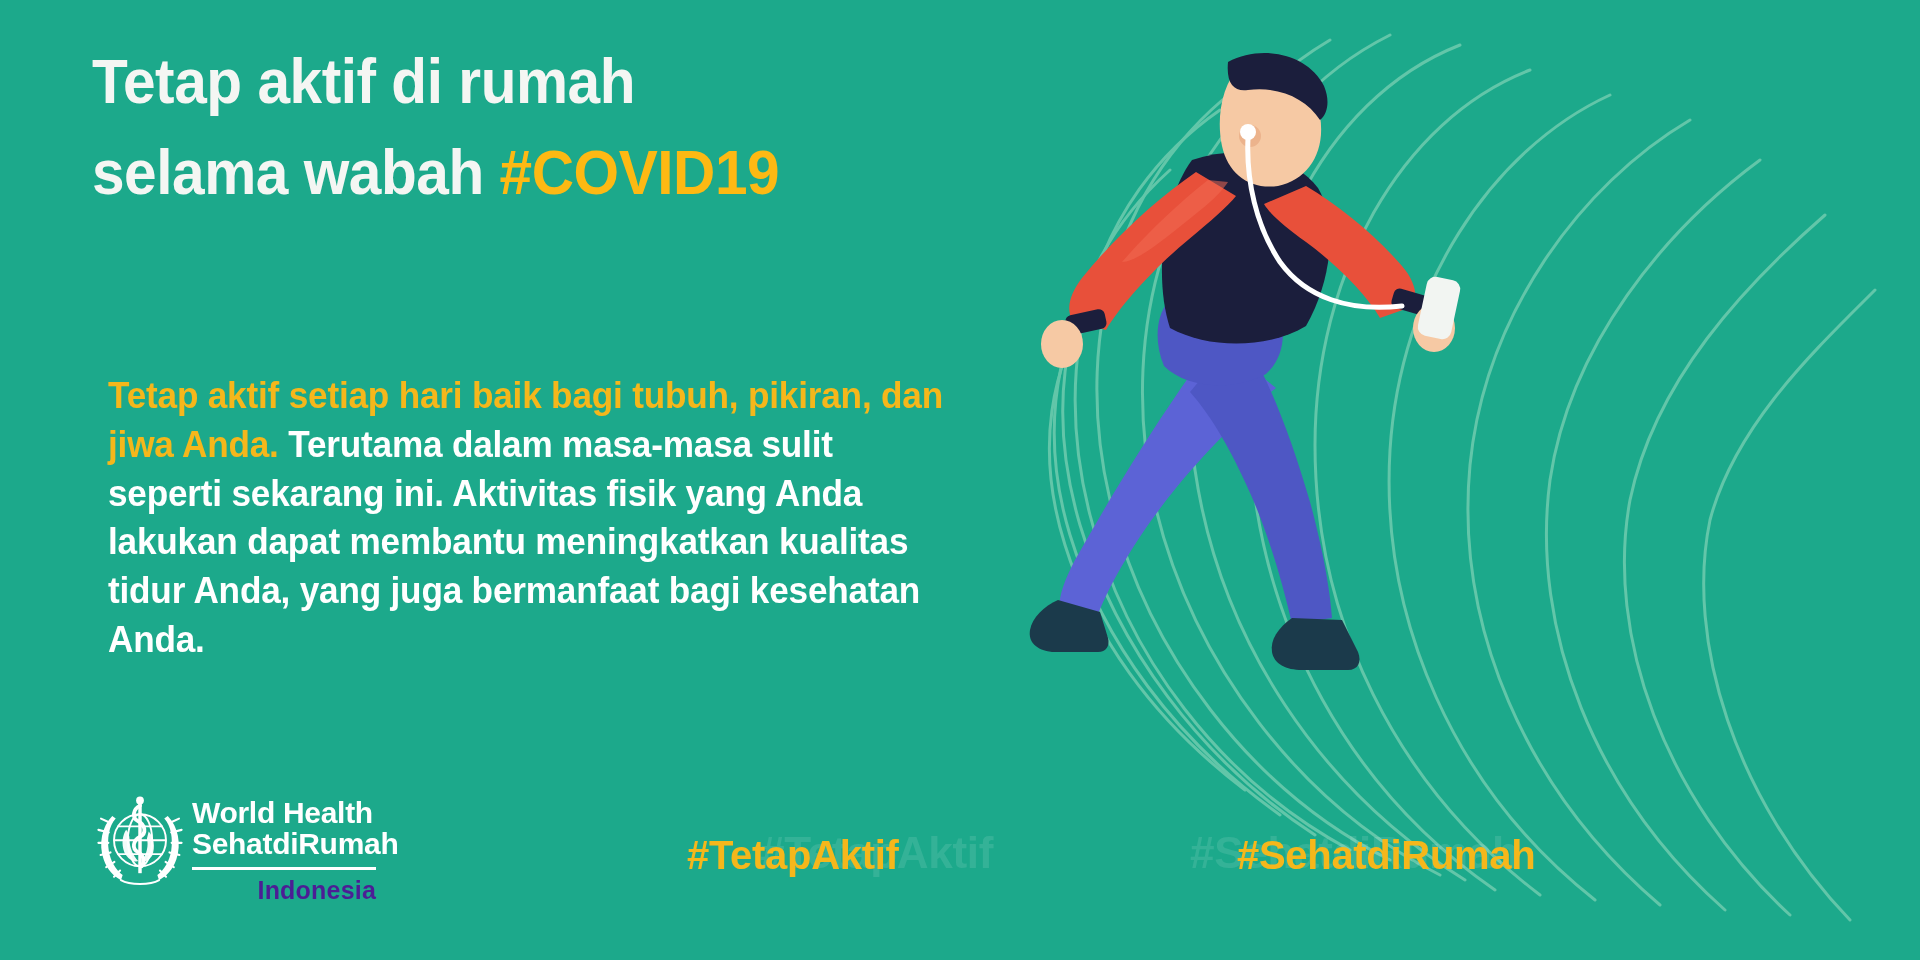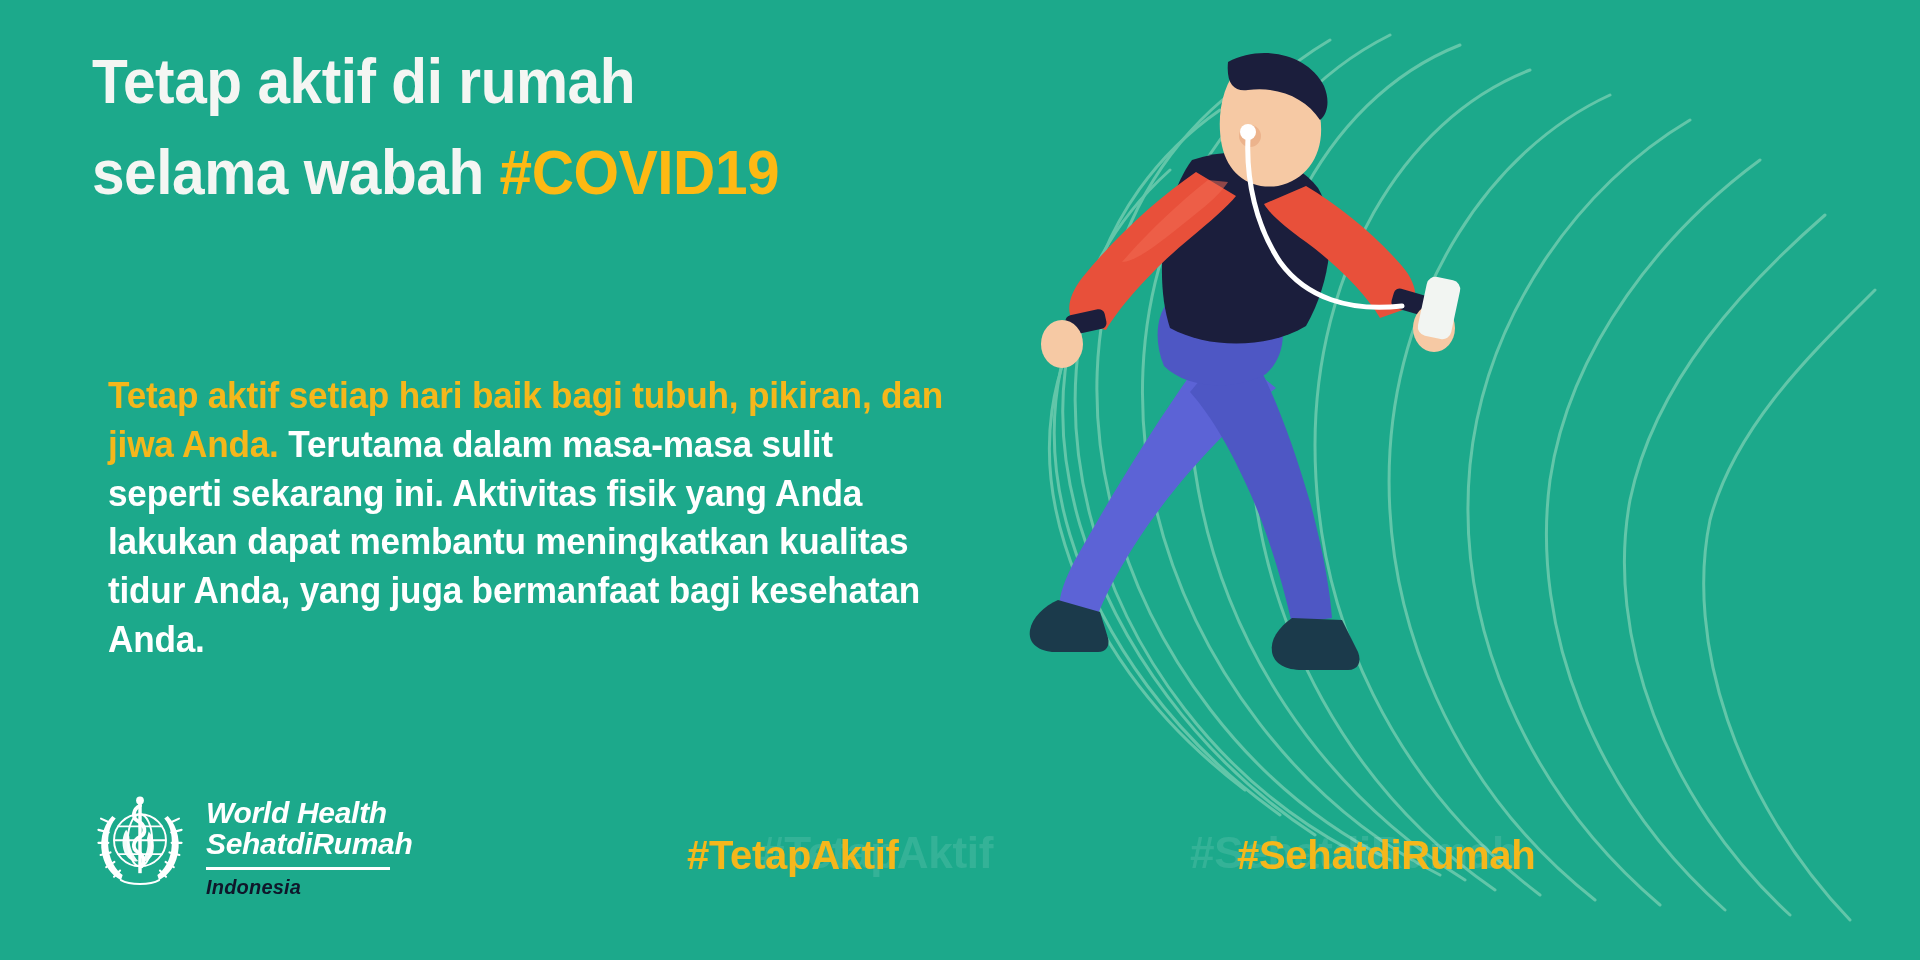--- a/index.html
+++ b/index.html
@@ -30,27 +30,27 @@
     position:absolute;left:108px;top:335px;width:880px;
     font-size:37px;line-height:1.32;font-weight:bold;
     color:#FFFFFF;letter-spacing:-0.2px;
     font-family:"Liberation Sans Narrow","Liberation Sans",sans-serif;
     transform:scaleX(0.95);transform-origin:left top;
   }
   .body-copy .lead{color:#F5B71B;}
   
   .who-logo{position:absolute;left:88px;top:790px;display:flex;align-items:flex-start;}
   .who-emblem{width:104px;height:104px;flex:none;}
-  .who-words{margin-left:14px;padding-top:8px;font-style:italic;}
+  .who-words{padding-top:8px;}
   .who-line1,.who-line2{
     color:#FFFFFF;font-weight:bold;font-size:30px;line-height:1.03;
     letter-spacing:-0.3px;white-space:nowrap;
   }
   .who-rule{width:184px;height:3px;background:#FFFFFF;margin:7px 0 6px 0;}
-  .who-country{color:#0f172a;font-size:20px;font-weight:bold;letter-spacing:0.2px;width:184px;}
+  .who-country{color:#4c1d95;font-size:25px;font-weight:bold;letter-spacing:0.2px;text-align:right;width:184px;}
   
   .tag{
     position:absolute;font-weight:bold;color:#F5B71B;
     font-family:"Liberation Sans Narrow","Liberation Sans",sans-serif;
     font-size:40px;letter-spacing:-0.3px;white-space:nowrap;
   }
   .tag-aktif{left:687px;top:833px;}
   .tag-rumah{left:1237px;top:833px;}
   .watermark{
     position:absolute;font-weight:bold;white-space:nowrap;

